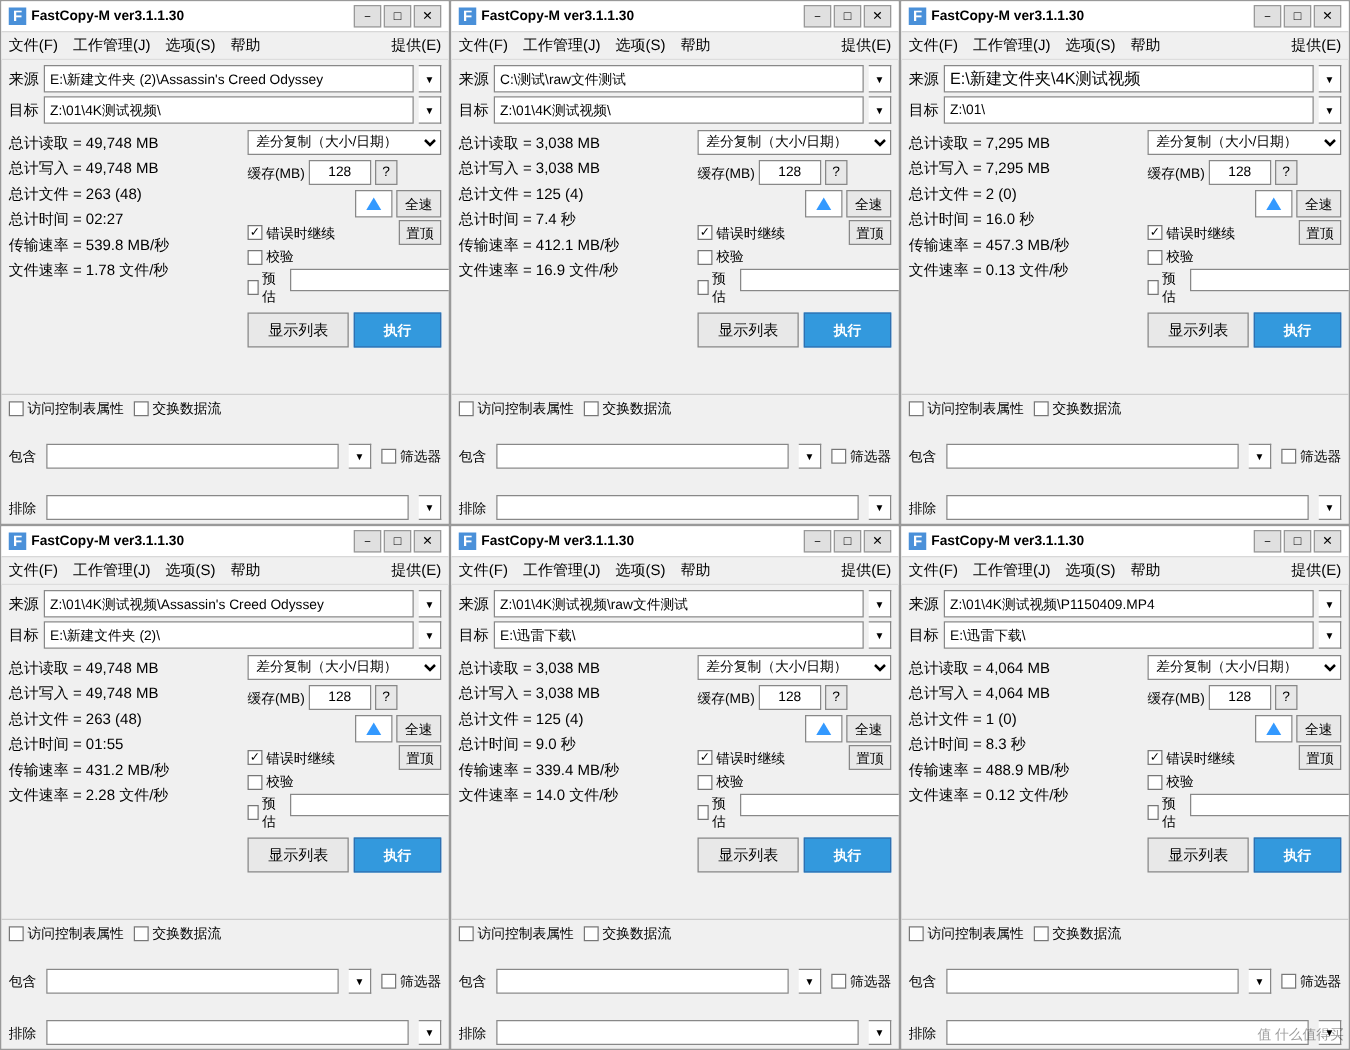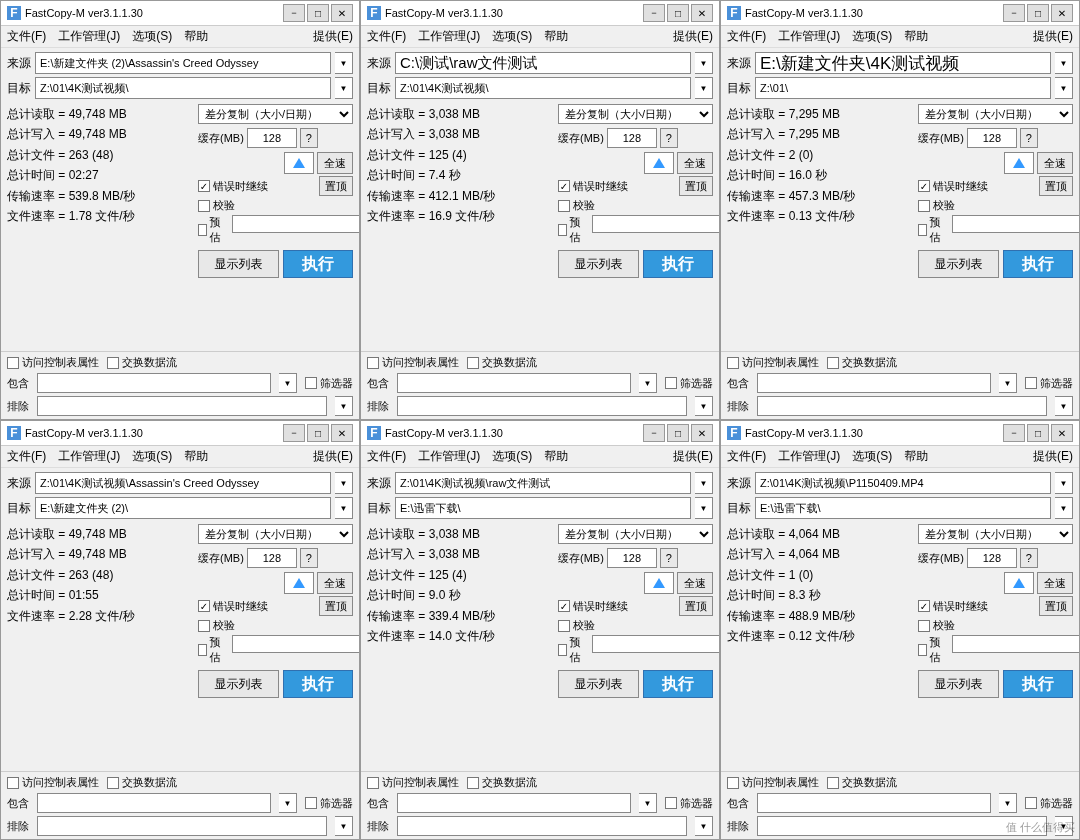--- a/index.html
+++ b/index.html
@@ -5,21 +5,21 @@
     * { box-sizing: border-box; margin: 0; padding: 0; font-family: 'Microsoft YaHei', SimSun, sans-serif; font-size: 12px; }
     body { background: #f0f0f0; width: 1080px; height: 840px; overflow: hidden; }
     
     .grid { display: grid; grid-template-columns: 1fr 1fr 1fr; grid-template-rows: 1fr 1fr; gap: 0; width: 1080px; height: 840px; }
     
     .window { background: #f0f0f0; border: 1px solid #999; display: flex; flex-direction: column; overflow: hidden; }
     
     .title-bar { background: #ffffff; display: flex; align-items: center; justify-content: space-between; padding: 3px 6px; border-bottom: 1px solid #ccc; min-height: 24px; }
     .title-bar-left { display: flex; align-items: center; gap: 4px; }
     .title-icon { width: 14px; height: 14px; background: #4a90d9; display: inline-flex; align-items: center; justify-content: center; }
-    .title-text { font-size: 11px; font-weight: normal; }
+    .title-text { font-size: 11px; font-weight: bold; }
     .title-controls { display: flex; gap: 2px; }
     .title-btn { width: 22px; height: 18px; border: 1px solid #999; background: #e0e0e0; cursor: pointer; font-size: 10px; display: flex; align-items: center; justify-content: center; }
     .title-btn.close { background: #e0e0e0; }
     
     .menu-bar { padding: 2px 6px; background: #f0f0f0; display: flex; gap: 12px; border-bottom: 1px solid #ddd; }
     .menu-item { font-size: 12px; cursor: pointer; color: #000; }
     .menu-提供 { margin-left: auto; }
     
     .content { padding: 4px 6px; flex: 1; display: flex; flex-direction: column; gap: 3px; }
     
@@ -48,23 +48,23 @@
     .checkbox-row { display: flex; gap: 4px; }
     .reset-btn { margin-left: auto; height: 20px; padding: 0 5px; border: 1px solid #888; background: #e8e8e8; cursor: pointer; font-size: 11px; }
     
     .checkbox-item { display: flex; align-items: center; gap: 3px; }
     .checkbox { width: 12px; height: 12px; border: 1px solid #777; background: white; display: inline-flex; align-items: center; justify-content: center; }
     .checkbox.checked::after { content: '✓'; font-size: 10px; color: #000; }
     .checkbox-label { font-size: 11px; }
     
     .action-row { display: flex; align-items: center; gap: 4px; margin-top: 3px; }
     .list-btn { flex: 1; height: 28px; border: 1px solid #888; background: #e8e8e8; cursor: pointer; font-size: 12px; }
-    .exec-btn { width: 70px; height: 28px; border: 1px solid #3070b0; background: #3399dd; color: white; cursor: pointer; font-size: 16px; font-weight: bold; }
-    
-    .bottom-section { padding: 3px 6px; display: flex; flex-direction: column; gap: 3px; border-top: 1px solid #ccc; margin-top: auto; }
+    .exec-btn { width: 70px; height: 28px; border: 1px solid #3070b0; background: #3399dd; color: white; cursor: pointer; font-size: 11px; font-weight: bold; }
+    
+    .bottom-section { padding: 3px 6px; display: flex; flex-direction: column; gap: 21px; border-top: 1px solid #ccc; margin-top: auto; }
     .bottom-row { display: flex; align-items: center; gap: 8px; }
     .filter-input { flex: 1; height: 20px; border: 1px solid #888; background: white; padding: 0 3px; font-size: 11px; }
     .filter-dropdown { width: 18px; height: 20px; background: white; border: 1px solid #888; border-left: none; display: flex; align-items: center; justify-content: center; font-size: 8px; }
     .incl-label { min-width: 22px; font-size: 11px; }
     .excl-label { min-width: 22px; font-size: 11px; }
 
     .watermark { position: fixed; bottom: 5px; right: 5px; color: rgba(0,0,0,0.4); font-size: 11px; }
   </style>
 </head>
 <body>
@@ -221,21 +221,21 @@
         <span class="menu-item">文件(F)</span>
         <span class="menu-item">工作管理(J)</span>
         <span class="menu-item">选项(S)</span>
         <span class="menu-item">帮助</span>
         <span class="menu-item menu-提供">提供(E)</span>
       </div>
 
       <div class="content">
         <div class="row">
           <span class="label">来源</span>
-          <input class="path-input" type="text" value="C:\测试\raw文件测试" style="font-size: 15px;">
+          <input class="path-input" type="text" value="C:\测试\raw文件测试" style="font-size: 11px;">
           <button class="dropdown-btn">▼</button>
         </div>
 
         <div class="row">
           <span class="label">目标</span>
           <input class="path-input" type="text" value="Z:\01\4K测试视频\" style="font-size: 11px;">
           <button class="dropdown-btn">▼</button>
         </div>
 
         <div class="stats-section">
@@ -349,21 +349,21 @@
         <span class="menu-item">文件(F)</span>
         <span class="menu-item">工作管理(J)</span>
         <span class="menu-item">选项(S)</span>
         <span class="menu-item">帮助</span>
         <span class="menu-item menu-提供">提供(E)</span>
       </div>
 
       <div class="content">
         <div class="row">
           <span class="label">来源</span>
-          <input class="path-input" type="text" value="E:\新建文件夹\4K测试视频" style="font-size: 17px;">
+          <input class="path-input" type="text" value="E:\新建文件夹\4K测试视频" style="font-size: 13px;">
           <button class="dropdown-btn">▼</button>
         </div>
 
         <div class="row">
           <span class="label">目标</span>
           <input class="path-input" type="text" value="Z:\01\" style="font-size: 11px;">
           <button class="dropdown-btn">▼</button>
         </div>
 
         <div class="stats-section">
@@ -493,20 +493,21 @@
           <input class="path-input" type="text" value="E:\新建文件夹 (2)\" style="font-size: 11px;">
           <button class="dropdown-btn">▼</button>
         </div>
 
         <div class="stats-section">
           <div class="stats-left">
             <div>总计读取 = 49,748 MB</div>
             <div>总计写入 = 49,748 MB</div>
             <div>总计文件 = 263 (48)</div>
             <div>总计时间 = 01:55</div>
+            <div>传输速率 = 431.2 MB/秒</div>
             <div>文件速率 = 2.28 文件/秒</div>
           </div>
 
           <div class="stats-right">
             <div class="mode-row">
               <select class="mode-select">
                 <option>差分复制（大小/日期）</option>
               </select>
             </div>
 

